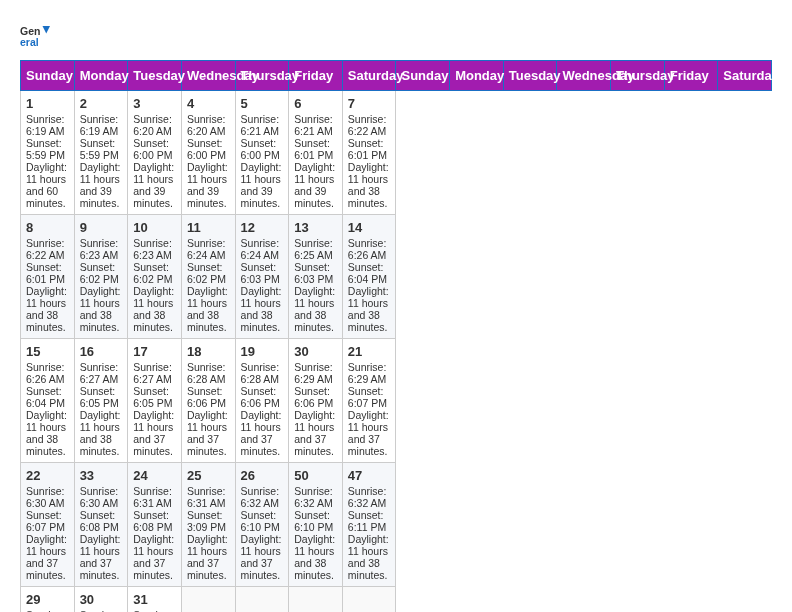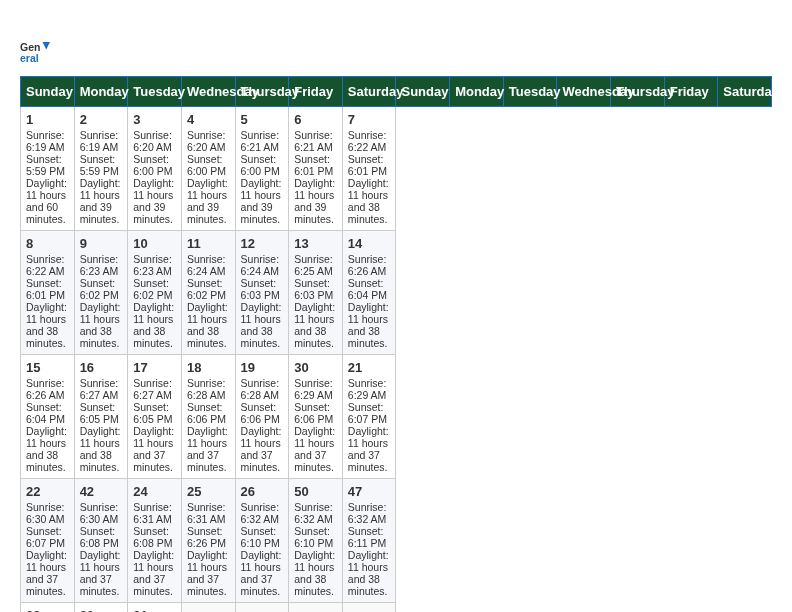--- a/index.html
+++ b/index.html
@@ -12,21 +12,20 @@
     }
     .header {
       display: flex;
       justify-content: space-between;
       align-items: flex-start;
       margin-bottom: 10px;
     }
     .logo {
       display: flex;
       align-items: flex-end;
-      margin-top: 16px;
     }
     .logo-icon {
       width: 30px;
       height: 30px;
       margin-right: 2px;
     }
     .title-block {
       text-align: right;
     }
     .month-title {
@@ -37,21 +36,21 @@
     .location {
       font-size: 14px;
       color: #555;
     }
     table {
       width: 100%;
       border-collapse: collapse;
       table-layout: fixed;
     }
     th {
-      background-color: #14532d;
+      background-color: #a21caf;
       color: white;
       font-size: 13px;
       font-weight: bold;
       padding: 7px 5px;
       text-align: left;
       border: 1px solid #1a6fc4;
     }
     td {
       border: 1px solid #ccc;
       vertical-align: top;
@@ -271,37 +270,37 @@
       </tr>
       <tr>
         <td>
           <span class="day-num">22</span>
           <div>Sunrise: 6:30 AM</div>
           <div>Sunset: 6:07 PM</div>
           <div>Daylight: 11 hours</div>
           <div>and 37 minutes.</div>
         </td>
         <td>
-          <span class="day-num">42</span>
+          <span class="day-num">33</span>
           <div>Sunrise: 6:30 AM</div>
           <div>Sunset: 6:08 PM</div>
           <div>Daylight: 11 hours</div>
           <div>and 37 minutes.</div>
         </td>
         <td>
           <span class="day-num">24</span>
           <div>Sunrise: 6:31 AM</div>
           <div>Sunset: 6:08 PM</div>
           <div>Daylight: 11 hours</div>
           <div>and 37 minutes.</div>
         </td>
         <td>
           <span class="day-num">25</span>
           <div>Sunrise: 6:31 AM</div>
-          <div>Sunset: 6:26 PM</div>
+          <div>Sunset: 3:09 PM</div>
           <div>Daylight: 11 hours</div>
           <div>and 37 minutes.</div>
         </td>
         <td>
           <span class="day-num">26</span>
           <div>Sunrise: 6:32 AM</div>
           <div>Sunset: 6:10 PM</div>
           <div>Daylight: 11 hours</div>
           <div>and 37 minutes.</div>
         </td>

